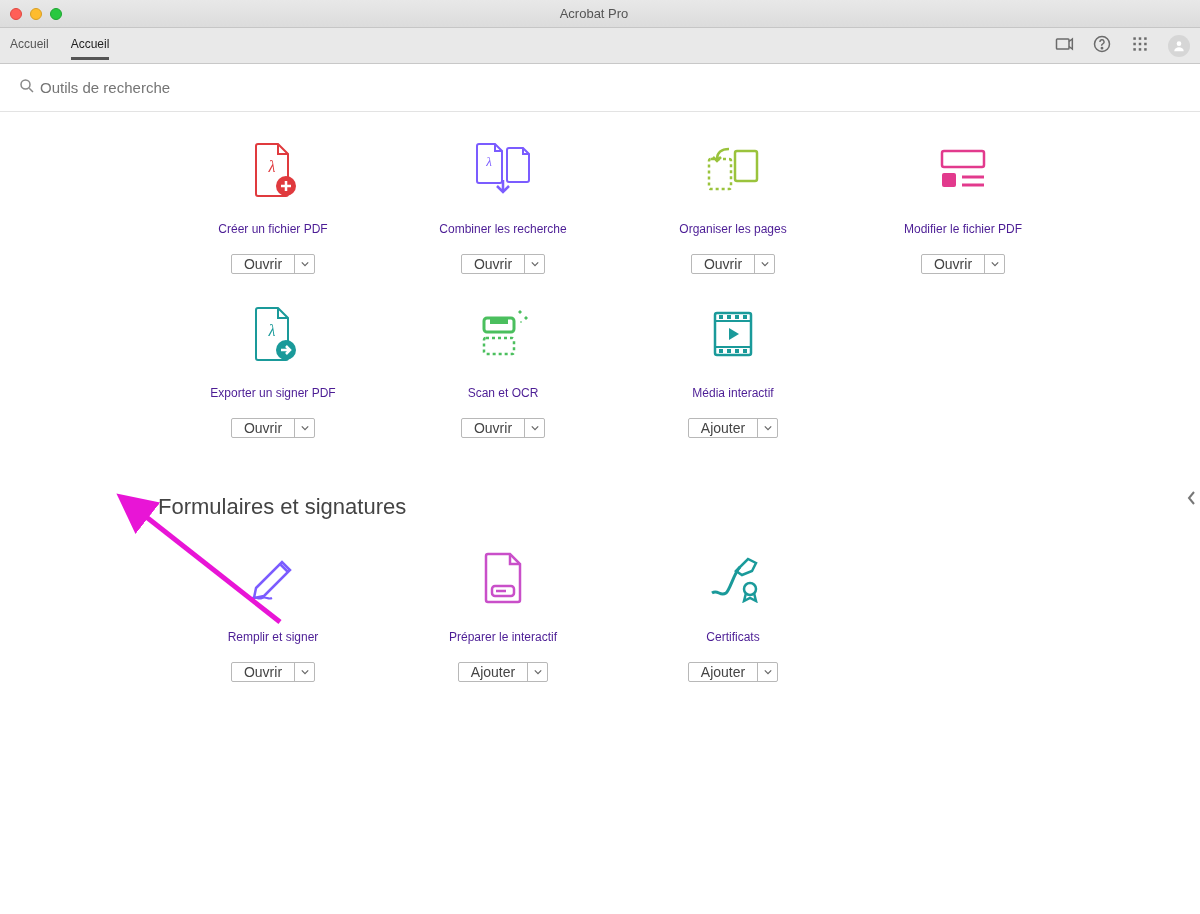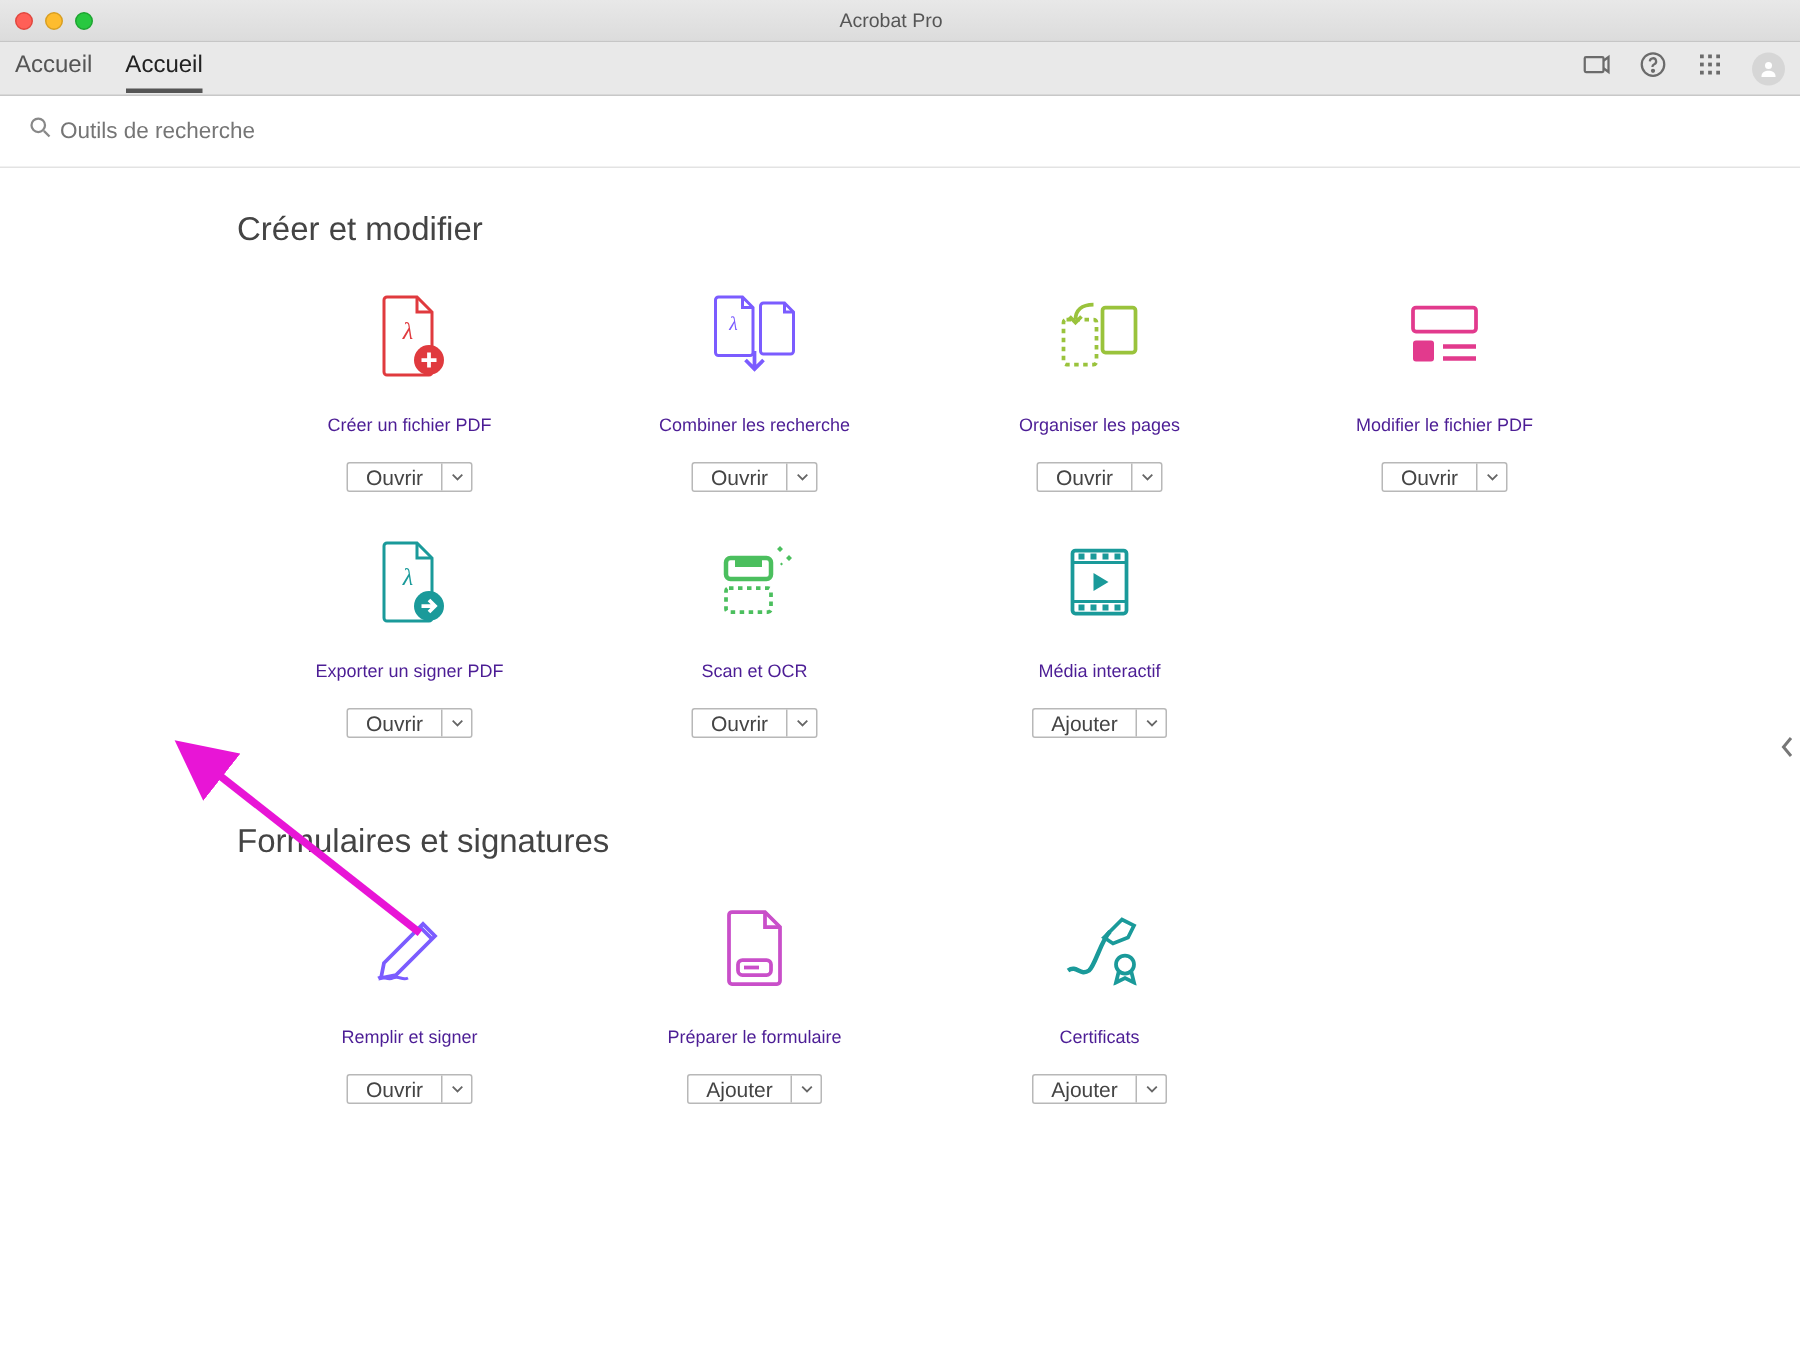--- a/index.html
+++ b/index.html
@@ -8,21 +8,21 @@
   .titlebar { height: 28px; background: linear-gradient(#e8e8e8,#dcdcdc); border-bottom: 1px solid #c6c6c6; display: flex; align-items: center; position: relative; }
   .traffic { display: flex; gap: 8px; padding-left: 10px; }
   .tl { width: 12px; height: 12px; border-radius: 50%; }
   .tl.red { background: #ff5f57; border: 1px solid #e1483f; }
   .tl.yel { background: #febc2e; border: 1px solid #d99f22; }
   .tl.grn { background: #28c840; border: 1px solid #1ea531; }
   .titlebar .title { position: absolute; left: 0; right: 12px; text-align: center; font-size: 13px; color: #555; pointer-events: none; }
   
   .tabsbar { height: 36px; background: #e9e9e9; border-bottom: 1px solid #c8c8c8; display: flex; align-items: center; padding: 0 10px; }
   .tabs { display: flex; gap: 22px; }
-  .tab { font-size: 16px; color: #555; padding: 6px 0; cursor: pointer; }
+  .tab { font-size: 12px; color: #555; padding: 6px 0; cursor: pointer; }
   .tab.active { color: #222; border-bottom: 3px solid #555; }
   .spacer { flex: 1; }
   .toolbar-icons { display: flex; gap: 18px; align-items: center; color: #6b6b6b; }
   .toolbar-icons svg { width: 20px; height: 20px; }
   .avatar { width: 22px; height: 22px; border-radius: 50%; background: #d6d6d6; display: flex; align-items: center; justify-content: center; }
   .avatar svg { width: 14px; height: 14px; fill: #fff; }
   
   .searchbar { height: 48px; border-bottom: 1px solid #e3e3e3; display: flex; align-items: center; padding: 0 18px; gap: 4px; color: #888; }
   .searchbar input { border: none; outline: none; font-size: 15px; color: #888; flex: 1; background: transparent; }
   
@@ -100,21 +100,20 @@
   <span>
     <svg width="18" height="18" viewBox="0 0 24 24" fill="none" stroke="#888" stroke-width="2">
       <circle cx="10" cy="10" r="6"></circle>
         <path d="M15 15l5 5"></path>
     </svg>
   </span>
   <input type="text" placeholder="Outils de recherche" style="">
 </div>
 
 <div class="content">
-  <div class="section-title">Créer et modifier</div>
 
   <div class="grid">
 
     <div class="tool">
       <div class="iconbox">
         <svg width="50" height="56" viewBox="0 0 50 56">
           <path d="M10 2h20l10 10v40a2 2 0 0 1-2 2H10a2 2 0 0 1-2-2V4a2 2 0 0 1 2-2z" fill="none" stroke="#e03a3e" stroke-width="2"></path>
           <path d="M30 2v10h10" fill="none" stroke="#e03a3e" stroke-width="2"></path>
           <text x="24" y="30" font-size="16" fill="#e03a3e" font-style="italic" font-family="serif" text-anchor="middle">λ</text>
           <circle cx="38" cy="44" r="10" fill="#e03a3e"></circle>
@@ -288,21 +287,21 @@
 
       <div class="tool">
         <div class="iconbox">
           <svg width="42" height="52" viewBox="0 0 42 52">
             <path d="M6 2h22l10 10v36a2 2 0 0 1-2 2H6a2 2 0 0 1-2-2V4a2 2 0 0 1 2-2z" fill="none" stroke="#c94fc9" stroke-width="2.5"></path>
             <path d="M28 2v10h10" fill="none" stroke="#c94fc9" stroke-width="2.5"></path>
             <rect x="10" y="34" width="22" height="10" rx="3" fill="none" stroke="#c94fc9" stroke-width="2.5"></rect>
             <line x1="14" y1="39" x2="24" y2="39" stroke="#c94fc9" stroke-width="2.5"></line>
           </svg>
         </div>
-        <div class="label">Préparer le formulaire</div>
+        <div class="label">Préparer le interactif</div>
         <div class="splitbtn">
           <div class="main">Ajouter</div>
           <div class="caret">
               <svg viewBox="0 0 10 10">
                 <path d="M1 3l4 4 4-4" fill="none" stroke="#666" stroke-width="1.5"></path>
               </svg>
             </div>
         </div>
       </div>
 

